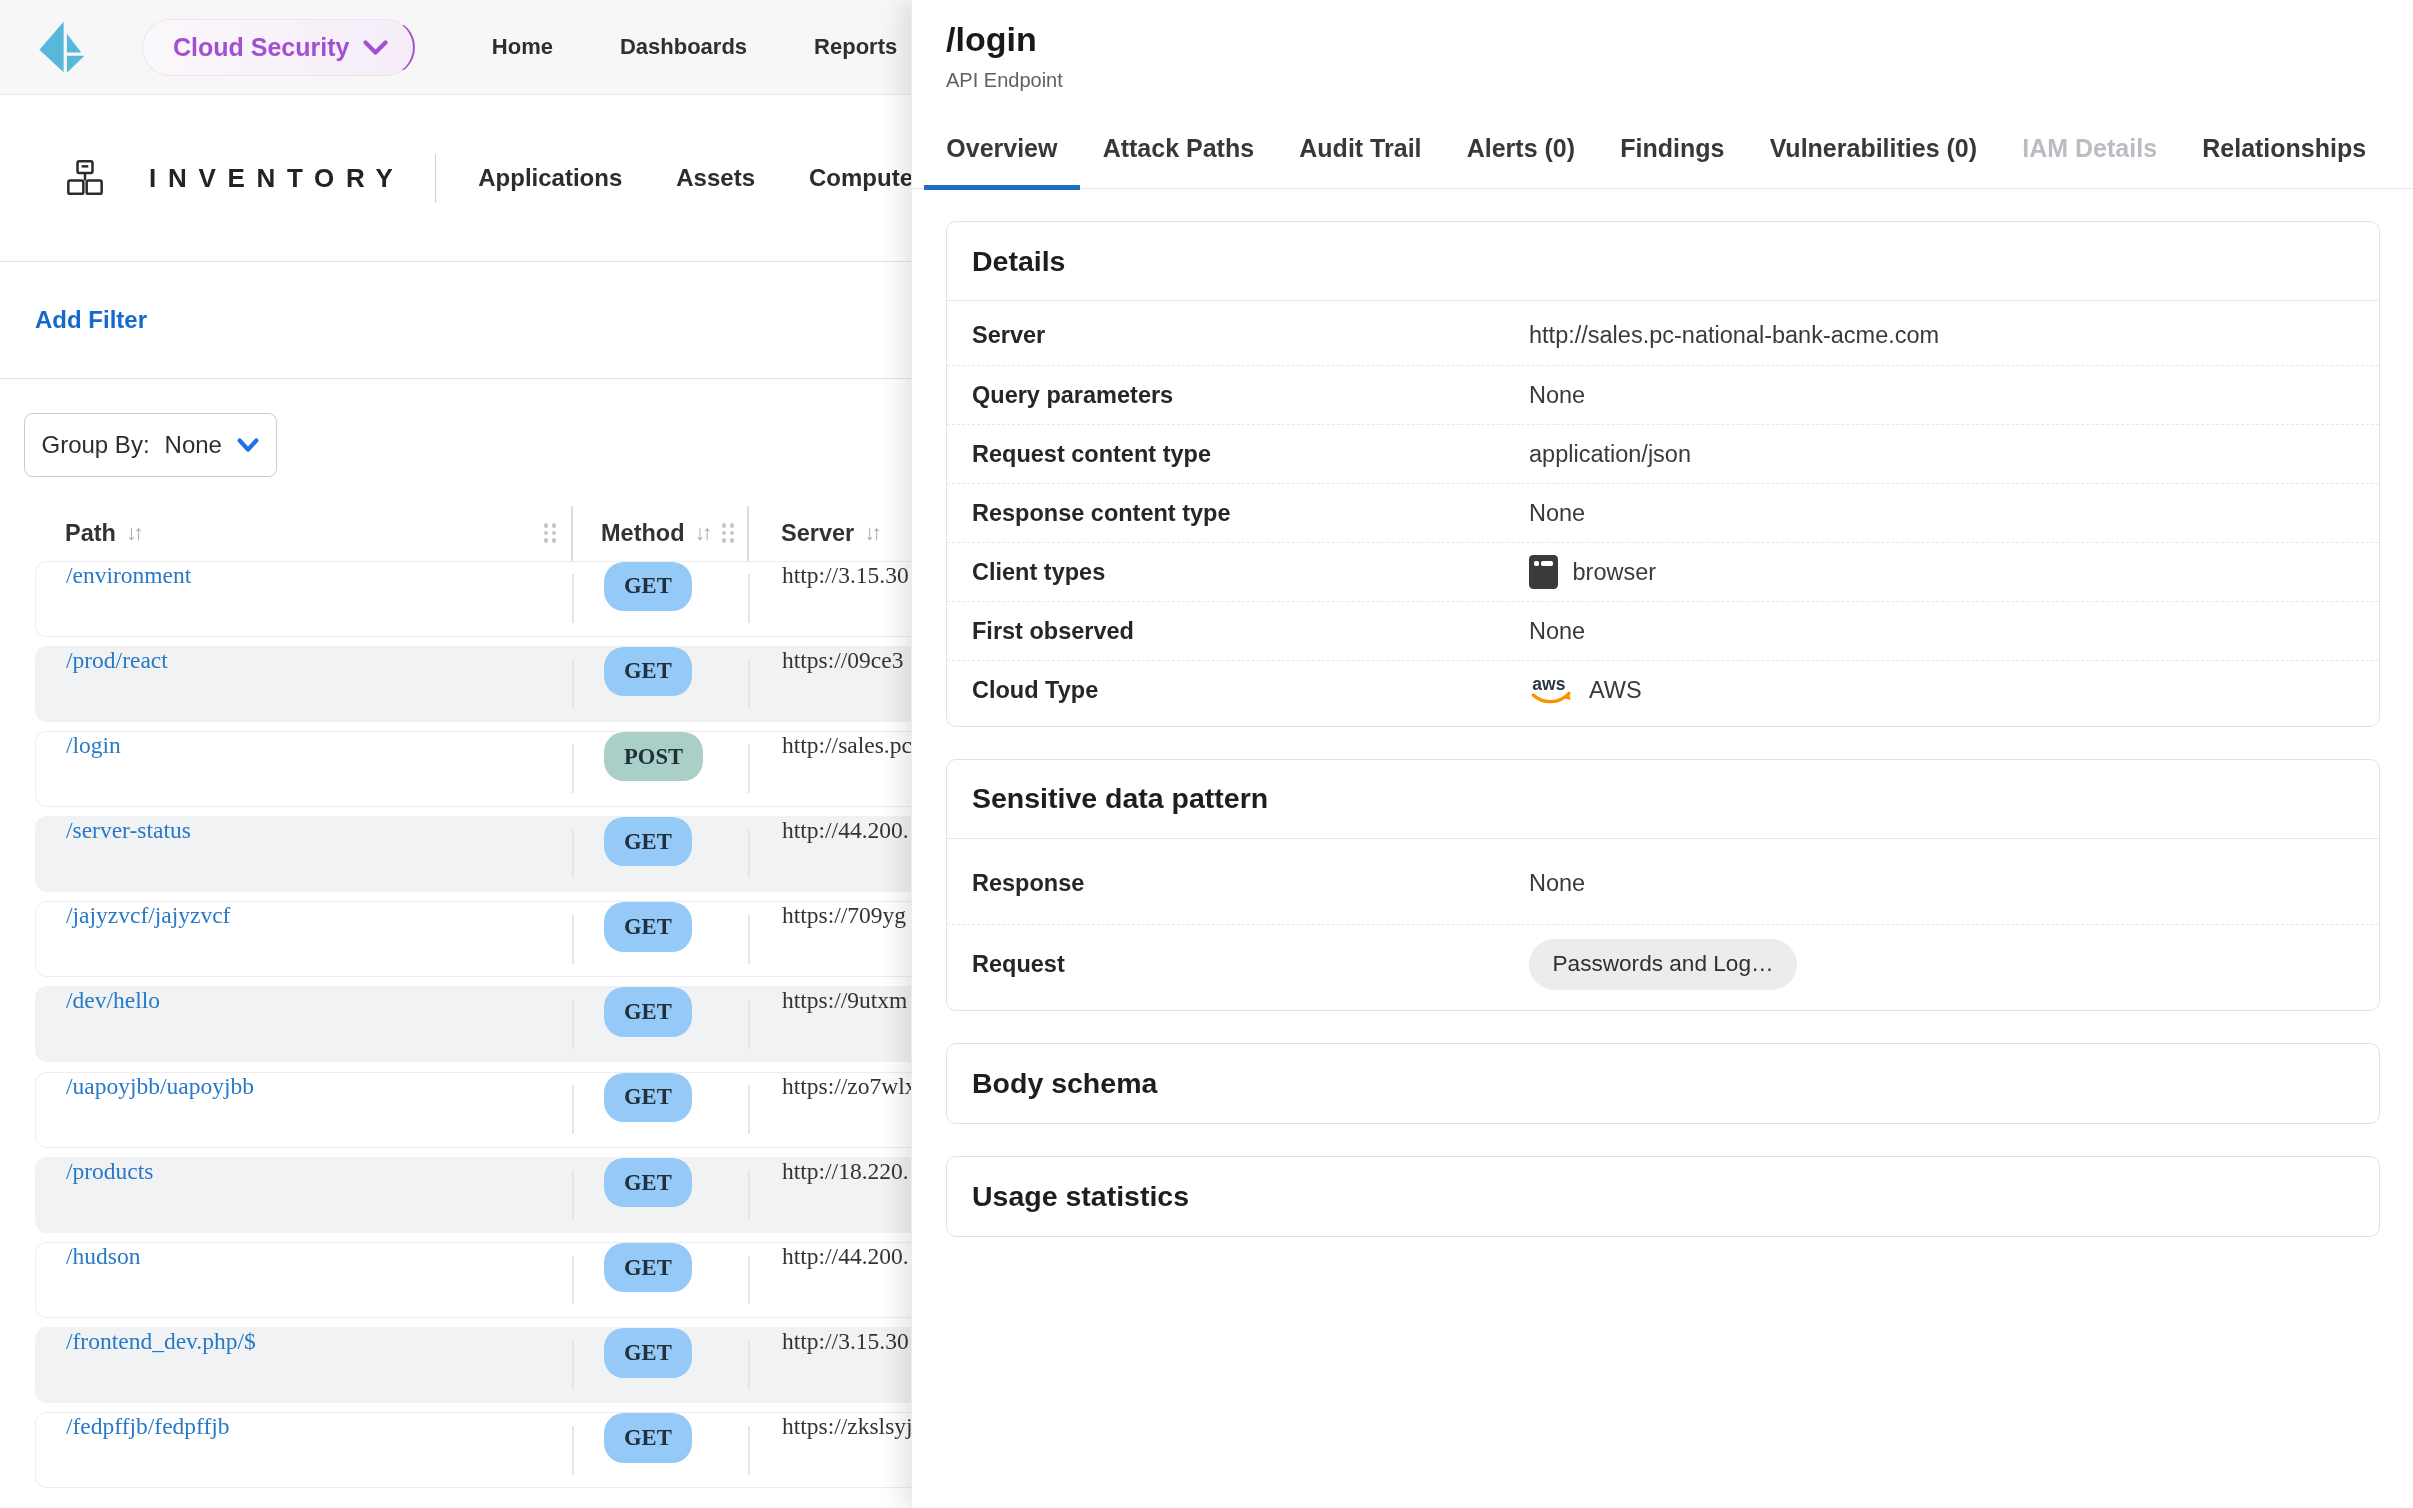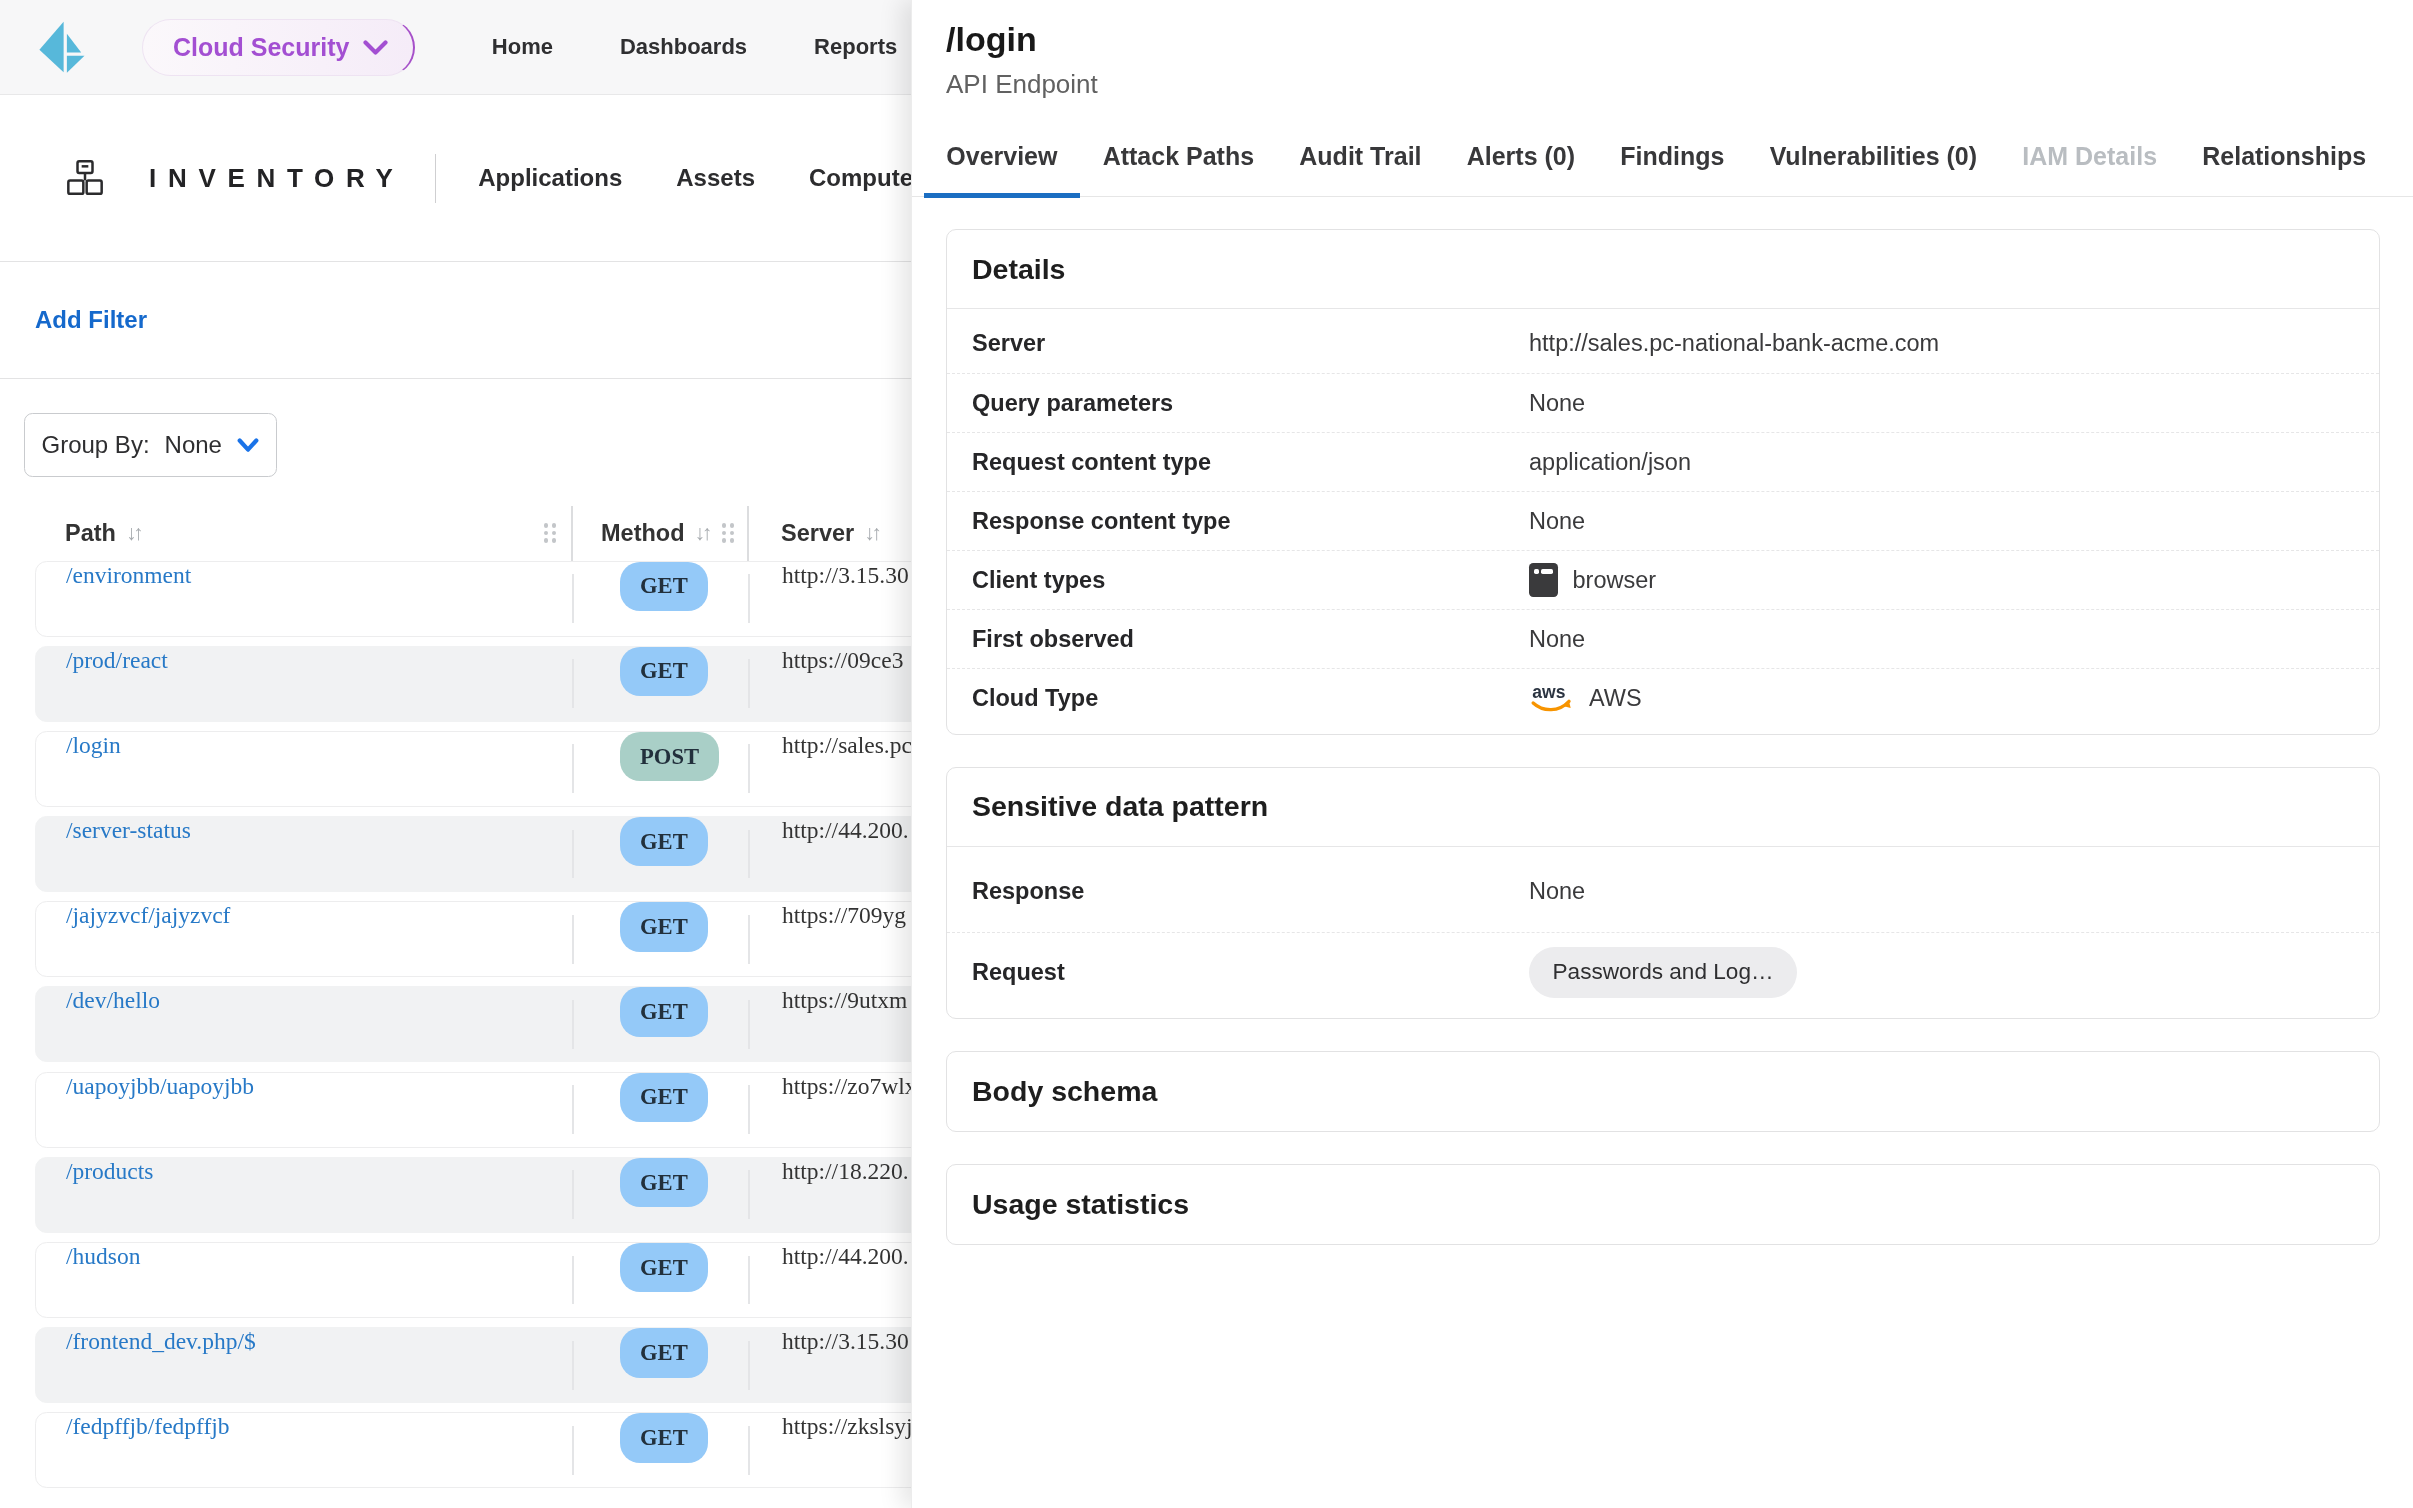--- a/index.html
+++ b/index.html
@@ -57,30 +57,30 @@
     margin:0 0 9.2px 35px; border-radius:11.7px; background:#fff; border:1.7px solid #ededee; }
   .rowcard.alt { background:#f1f2f3; border-color:#f1f2f3; }
   .cell { position:relative; height:100%; display:flex; align-items:flex-start;font-family:Liberation Serif, serif; }
   .cell.c1 { width:538px; padding-left:30px; }
   .cell.c2 { width:176px; padding-left:30px; }
   .cell.c3 { padding-left:32px; font-size:23.5px; color:#333; white-space:nowrap; }
   .cell.c1::after, .cell.c2::after { content:''; position:absolute; right:0; top:17%;
     height:66%; width:1.7px; background:#e4e5e7; }
   .path-link { color:#2779c7; font-size:23.5px; cursor:pointer; text-decoration:none; }
   .pill { display:inline-block; padding:11.7px 20px; border-radius:20px; font-size:22.6px;
-    font-weight:600; color:#22303c;margin-left:16px; }
+    font-weight:600; color:#22303c; }
   .m-get { background:#94c9f8; }
   .m-post { background:#a9cfc7; }
 
   
   .panel { position:absolute; left:911px; top:0; width:1503px; height:1508px; background:#fff;
     border-left:0.8px solid #ececec; box-shadow:-10px 0 22px rgba(0,0,0,.10); }
   .panel-head { padding:20px 34px 0 34px; }
   .panel-title { font-size:34px; font-weight:700; color:#191919; }
-  .panel-subtitle { margin-top:10px; font-size:26px; color:#616161; }
+  .panel-subtitle { margin-top:10px; font-size:20px; color:#616161; }
   .tabs { display:flex; align-items:flex-end; margin-top:20px; padding:0 11.7px;
     border-bottom:1.7px solid #e6e6e6; }
   .tab { position:relative; padding:22px 22.6px 25px; font-size:25px; font-weight:600;
     color:#38383a; cursor:pointer; white-space:nowrap; }
   .tab.active::after { content:''; position:absolute; left:0; right:0; bottom:-1.7px;
     height:5px; background:#1b6ec2; }
   .tab.disabled { color:#b9bdc1; cursor:default; }
   .panel-body { padding:0 34px; }
   .notice { margin:39px 0 0 23.5px; font-style:italic; font-size:22.6px; color:#2c2c2c; }
 

